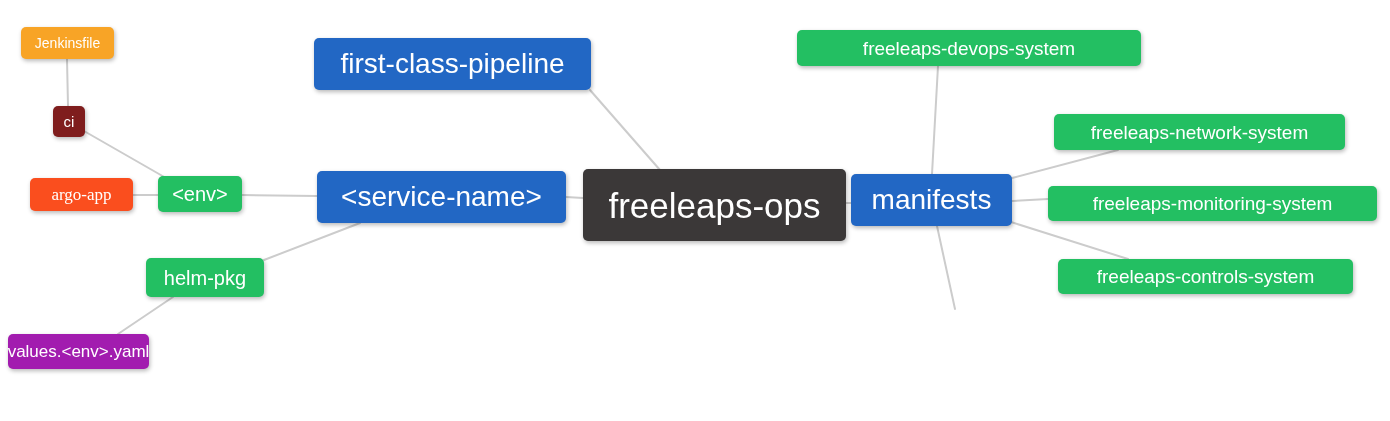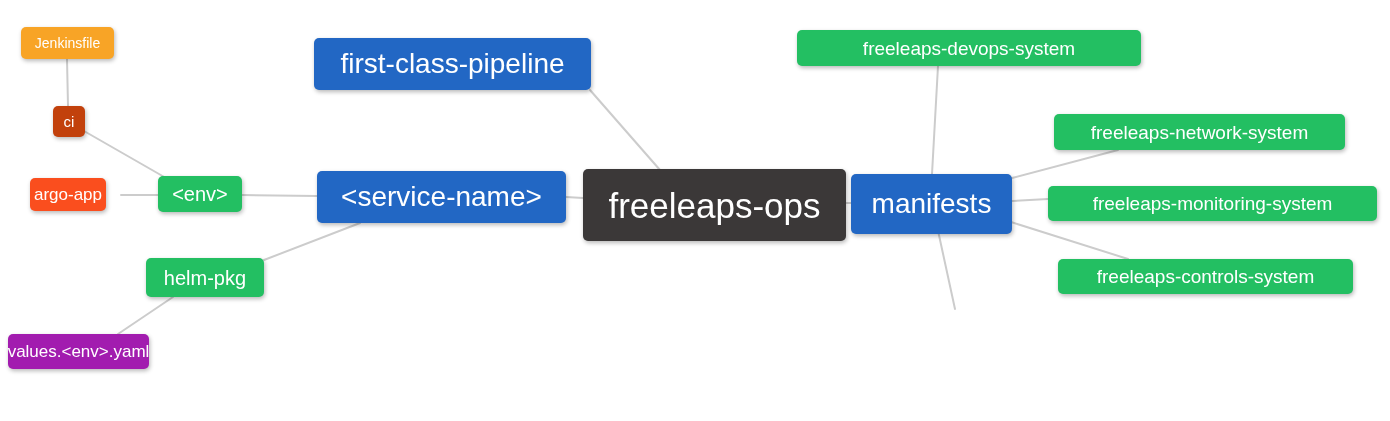--- a/index.html
+++ b/index.html
@@ -48,26 +48,26 @@
       <line x1="566" y1="197" x2="583" y2="198" stroke="#cccccc" stroke-width="2" stroke-linecap="round"></line>
       <line x1="590" y1="90" x2="660" y2="170" stroke="#cccccc" stroke-width="2" stroke-linecap="round"></line>
       <line x1="846" y1="203" x2="851" y2="203" stroke="#cccccc" stroke-width="2" stroke-linecap="round"></line>
       <line x1="932" y1="174" x2="938" y2="66" stroke="#cccccc" stroke-width="2" stroke-linecap="round"></line>
       <line x1="1012" y1="178" x2="1118" y2="150" stroke="#cccccc" stroke-width="2" stroke-linecap="round"></line>
       <line x1="1012" y1="201" x2="1048" y2="199" stroke="#cccccc" stroke-width="2" stroke-linecap="round"></line>
       <line x1="1011" y1="222" x2="1128" y2="259" stroke="#cccccc" stroke-width="2" stroke-linecap="round"></line>
       <line x1="937" y1="226" x2="955" y2="309" stroke="#cccccc" stroke-width="2" stroke-linecap="round"></line>
     </svg>
 <div class="node" style="left: 21px; top: 27px; width: 93px; height: 32px; font-size: 14px; background: rgb(248, 164, 38); color: rgb(255, 255, 255);">Jenkinsfile</div>
-    <div class="node" style="left: 53px; top: 106px; width: 32px; height: 31px; font-size: 15px; background: #c2410c; color: rgb(255, 255, 255);">ci</div>
-    <div class="node" style="left: 30px; top: 178px; width: 76px; height: 33px; font-size: 17px; background: rgb(250, 78, 30); color: rgb(255, 255, 255);">argo-app</div>
+    <div class="node" style="left: 53px; top: 106px; width: 32px; height: 31px; font-size: 15px; background: #7f1d1d; color: rgb(255, 255, 255);">ci</div>
+    <div class="node" style="left: 30px; top: 178px; width: 103px; height: 33px; font-size: 17px; background: rgb(250, 78, 30); color: rgb(255, 255, 255); font-family: Liberation Serif, serif;">argo-app</div>
     <div class="node" style="left: 158px; top: 176px; width: 84px; height: 36px; font-size: 20px; background: rgb(35, 191, 98); color: rgb(255, 255, 255);">&lt;env&gt;</div>
     <div class="node" style="left: 146px; top: 258px; width: 118px; height: 39px; font-size: 20px; background: rgb(35, 191, 98); color: rgb(255, 255, 255);">helm-pkg</div>
     <div class="node" style="left: 8px; top: 334px; width: 141px; height: 35px; font-size: 17px; background: #a21caf; color: rgb(255, 255, 255);">values.&lt;env&gt;.yaml</div>
     <div class="node" style="left: 314px; top: 38px; width: 277px; height: 52px; font-size: 28px; background: rgb(34, 103, 196); color: rgb(255, 255, 255);">first-class-pipeline</div>
     <div class="node" style="left: 317px; top: 171px; width: 249px; height: 52px; font-size: 28px; background: rgb(34, 103, 196); color: rgb(255, 255, 255);">&lt;service-name&gt;</div>
     <div class="node" style="left: 583px; top: 169px; width: 263px; height: 72px; font-size: 35px; background: rgb(59, 56, 56); color: rgb(255, 255, 255);">freeleaps-ops</div>
-    <div class="node" style="left: 851px; top: 174px; width: 161px; height: 60px; font-size: 28px; background: rgb(34, 103, 196); color: rgb(255, 255, 255);">manifests</div>
+    <div class="node" style="left: 851px; top: 174px; width: 161px; height: 52px; font-size: 28px; background: rgb(34, 103, 196); color: rgb(255, 255, 255);">manifests</div>
     <div class="node" style="left: 797px; top: 30px; width: 344px; height: 36px; font-size: 19px; background: rgb(35, 191, 98); color: rgb(255, 255, 255);">freeleaps-devops-system</div>
     <div class="node" style="left: 1054px; top: 114px; width: 291px; height: 36px; font-size: 19px; background: rgb(35, 191, 98); color: rgb(255, 255, 255);">freeleaps-network-system</div>
     <div class="node" style="left: 1048px; top: 186px; width: 329px; height: 35px; font-size: 19px; background: rgb(35, 191, 98); color: rgb(255, 255, 255);">freeleaps-monitoring-system</div>
     <div class="node" style="left: 1058px; top: 259px; width: 295px; height: 35px; font-size: 19px; background: rgb(35, 191, 98); color: rgb(255, 255, 255);">freeleaps-controls-system</div>
   </div>
 
 </body></html>

